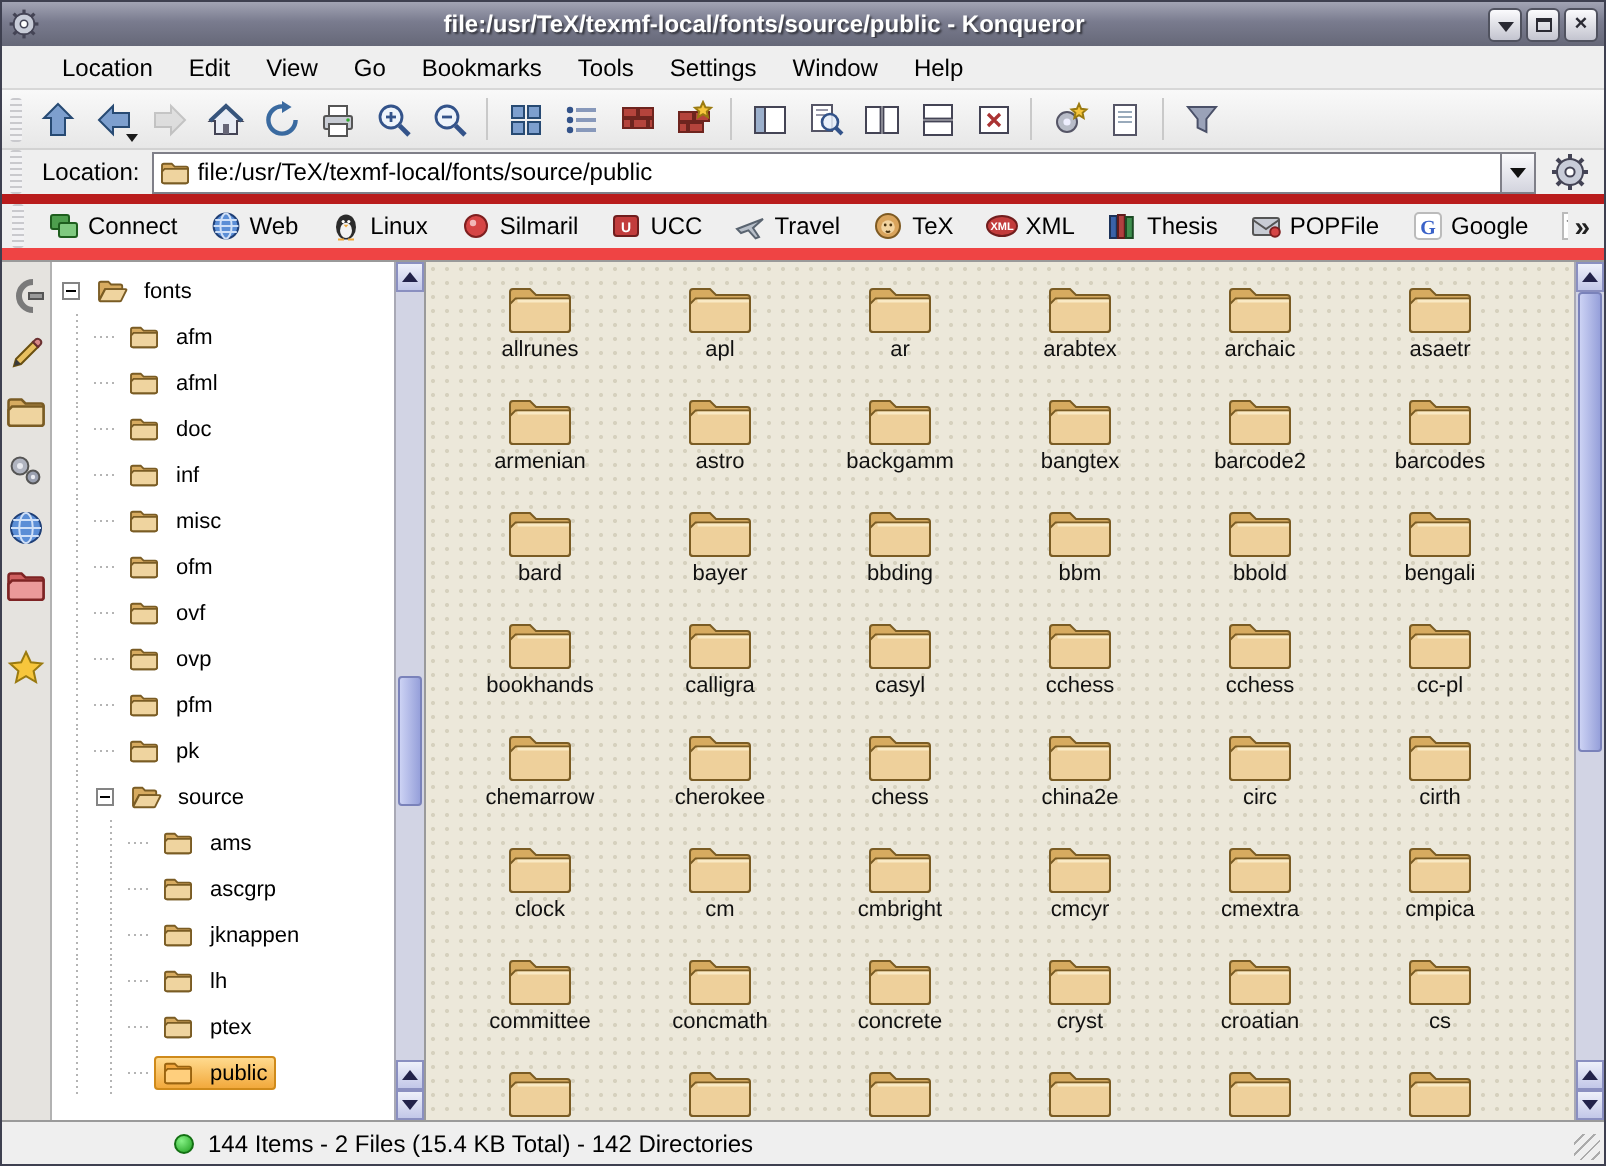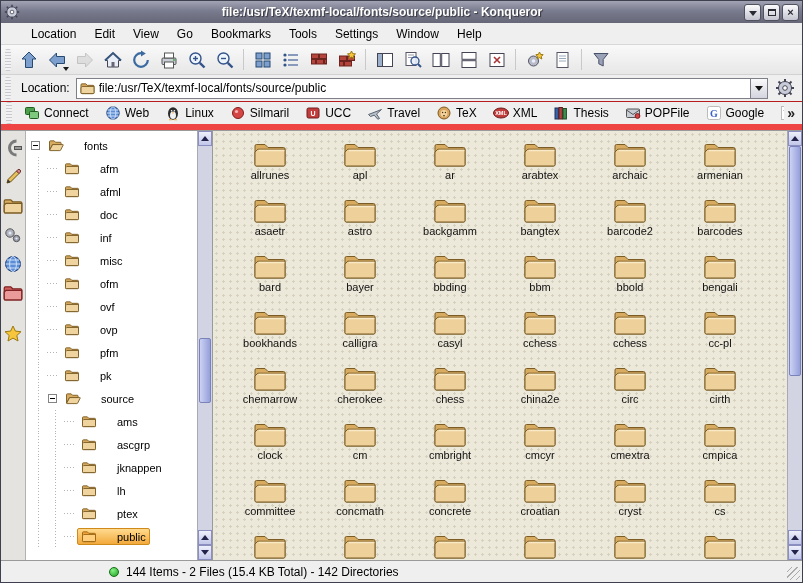--- a/index.html
+++ b/index.html
@@ -37,21 +37,21 @@
   .tool-btn { width:27px; height:26px; display:flex; align-items:center; justify-content:center;
               position:relative; border-radius:2px; }
   .tool-btn svg { width:20px; height:20px; display:block; }
   .tool-btn.disabled { opacity:.45; }
   .tb-sep { width:1px; height:21px; background:#c9c9c9; margin:0 4px; }
   .drop-tri { position:absolute; right:1px; bottom:2px; width:0; height:0;
               border-left:3px solid transparent; border-right:3px solid transparent;
               border-top:4px solid #1a1a1a; }
 
   
-  .locationbar { flex:0 0 27px; background:#efefef; border-bottom:1px solid #b91c1c;
+  .locationbar { flex:0 0 27px; background:#efefef; border-bottom:5px solid #b91c1c;
                  display:flex; align-items:center; padding:0 6px 0 3px; gap:6px; }
   .loc-label { font-size:12px; color:#000; }
   .combo-wrap { flex:1; display:flex; height:21px; }
   .combo { flex:1; display:flex; align-items:center; gap:4px; background:#fff;
            border:1px solid #7f7f88; border-right:none; padding:0 3px; }
   .combo-icon { width:15px; height:13px; flex:0 0 15px; }
   .combo input { flex:1; border:none; outline:none; background:transparent;
                  font-family:inherit; font-size:12px; color:#000; }
   .combo-drop { width:18px; border:1px solid #7f7f88;
                 background:linear-gradient(180deg,#fafafc,#d3d4de);
@@ -85,21 +85,21 @@
   .guide { flex:0 0 17px; align-self:stretch;
            background-image:repeating-linear-gradient(180deg,#b4b4b4 0 1px,transparent 1px 3px);
            background-size:1px 100%; background-position:8px 0; background-repeat:no-repeat; }
   .elbow { flex:0 0 12px; height:13px;
            background-image:repeating-linear-gradient(90deg,#b4b4b4 0 1px,transparent 1px 3px);
            background-size:100% 1px; background-position:0 6px; background-repeat:no-repeat;
            margin-right:1px; }
   .expander { flex:0 0 9px; width:9px; height:9px; border:1px solid #848484; background:#fff;
               position:relative; margin:0 4px 0 1px; }
   .expander::after { content:""; position:absolute; left:1px; right:1px; top:3px; height:1px; background:#000; }
-  .sel-box { display:flex; align-items:center; gap:20px; padding:1px 3px;
+  .sel-box { display:flex; align-items:center; gap:8px; padding:1px 3px;
              border:1px solid transparent; border-radius:2px; }
   .tree-icon { width:16px; height:13px; flex:0 0 16px; }
   .tree-icon svg, .combo-icon svg, .tb-appicon svg, .throbber svg, .bm-icon svg { width:100%; height:100%; display:block; }
   .tree-label { font-size:11px; color:#000; }
   .tree-row.selected .sel-box { background:linear-gradient(180deg,#ffda8e,#f2a93c); border-color:#cf8a1a; }
 
   .main-wrap { flex:1; position:relative; overflow:hidden; background-color:#ece8da;
                background-image:radial-gradient(circle,#d6d1be 1px,rgba(0,0,0,0) 1.1px);
                background-size:7px 7px; }
   .grid { position:absolute; left:0; top:0; right:15px; bottom:0; overflow:hidden;
@@ -119,21 +119,21 @@
   .arr-up { width:0; height:0; border-left:4px solid transparent; border-right:4px solid transparent;
             border-bottom:5px solid #22224a; }
   .arr-down { width:0; height:0; border-left:4px solid transparent; border-right:4px solid transparent;
             border-top:5px solid #22224a; }
   .sb-track { flex:1; position:relative; background:#d2d4e4; }
   .sb-thumb { position:absolute; left:1px; right:1px; border:1px solid #7a82ba; border-radius:2px;
               background:linear-gradient(90deg,#ccd2f4,#96a0da); }
 
   
   .statusbar { flex:0 0 22px; background:#efefef; border-top:1px solid #9a9a9a;
-               display:flex; align-items:center; gap:7px; padding:0 18px 0 108px;
+               display:flex; align-items:center; gap:7px; padding:0 18px 0 86px;
                font-size:12px; color:#000; position:relative; }
   .led { width:10px; height:10px; border-radius:50%; flex:0 0 10px;
          background:radial-gradient(circle at 35% 30%,#86f286,#1f9e1f); border:1px solid #137013; }
   .grip { position:absolute; right:2px; bottom:2px; width:13px; height:13px;
           background:repeating-linear-gradient(135deg,transparent 0 3px,#ababab 3px 4px); }
 </style>
 </head>
 <body>
 
 <div class="window">
@@ -851,40 +851,40 @@
             <div class="flabel">archaic</div>
           </div>
           <div class="cell">
             <div class="ficon">
               <svg width="100%" height="100%" viewBox="0 0 34 28" xmlns="http://www.w3.org/2000/svg">
                 <path d="M2 24.5 V6 Q2 4.5 3.5 4.5 H12 L15 7.5 H30.5 Q32 7.5 32 9 V24.5 Q32 26 30.5 26 H3.5 Q2 26 2 24.5 Z" fill="#d7ab60" stroke="#7a5c24"></path>
                 <path d="M2 24.5 V12 L4.8 9.2 H32 V24.5 Q32 26 30.5 26 H3.5 Q2 26 2 24.5 Z" fill="#eed09b" stroke="#7a5c24"></path>
                 <path d="M5.6 9.8 H31.4 V11.2 H5.9 Z" fill="#f9e9c4"></path>
               </svg>
             </div>
+            <div class="flabel">asaetr</div>
+          </div>
+          <div class="cell">
+            <div class="ficon">
+              <svg width="100%" height="100%" viewBox="0 0 34 28" xmlns="http://www.w3.org/2000/svg">
+                <path d="M2 24.5 V6 Q2 4.5 3.5 4.5 H12 L15 7.5 H30.5 Q32 7.5 32 9 V24.5 Q32 26 30.5 26 H3.5 Q2 26 2 24.5 Z" fill="#d7ab60" stroke="#7a5c24"></path>
+                <path d="M2 24.5 V12 L4.8 9.2 H32 V24.5 Q32 26 30.5 26 H3.5 Q2 26 2 24.5 Z" fill="#eed09b" stroke="#7a5c24"></path>
+                <path d="M5.6 9.8 H31.4 V11.2 H5.9 Z" fill="#f9e9c4"></path>
+              </svg>
+            </div>
             <div class="flabel">armenian</div>
           </div>
           <div class="cell">
             <div class="ficon">
               <svg width="100%" height="100%" viewBox="0 0 34 28" xmlns="http://www.w3.org/2000/svg">
                 <path d="M2 24.5 V6 Q2 4.5 3.5 4.5 H12 L15 7.5 H30.5 Q32 7.5 32 9 V24.5 Q32 26 30.5 26 H3.5 Q2 26 2 24.5 Z" fill="#d7ab60" stroke="#7a5c24"></path>
                 <path d="M2 24.5 V12 L4.8 9.2 H32 V24.5 Q32 26 30.5 26 H3.5 Q2 26 2 24.5 Z" fill="#eed09b" stroke="#7a5c24"></path>
                 <path d="M5.6 9.8 H31.4 V11.2 H5.9 Z" fill="#f9e9c4"></path>
               </svg>
             </div>
-            <div class="flabel">asaetr</div>
-          </div>
-          <div class="cell">
-            <div class="ficon">
-              <svg width="100%" height="100%" viewBox="0 0 34 28" xmlns="http://www.w3.org/2000/svg">
-                <path d="M2 24.5 V6 Q2 4.5 3.5 4.5 H12 L15 7.5 H30.5 Q32 7.5 32 9 V24.5 Q32 26 30.5 26 H3.5 Q2 26 2 24.5 Z" fill="#d7ab60" stroke="#7a5c24"></path>
-                <path d="M2 24.5 V12 L4.8 9.2 H32 V24.5 Q32 26 30.5 26 H3.5 Q2 26 2 24.5 Z" fill="#eed09b" stroke="#7a5c24"></path>
-                <path d="M5.6 9.8 H31.4 V11.2 H5.9 Z" fill="#f9e9c4"></path>
-              </svg>
-            </div>
             <div class="flabel">astro</div>
           </div>
           <div class="cell">
             <div class="ficon">
               <svg width="100%" height="100%" viewBox="0 0 34 28" xmlns="http://www.w3.org/2000/svg">
                 <path d="M2 24.5 V6 Q2 4.5 3.5 4.5 H12 L15 7.5 H30.5 Q32 7.5 32 9 V24.5 Q32 26 30.5 26 H3.5 Q2 26 2 24.5 Z" fill="#d7ab60" stroke="#7a5c24"></path>
                 <path d="M2 24.5 V12 L4.8 9.2 H32 V24.5 Q32 26 30.5 26 H3.5 Q2 26 2 24.5 Z" fill="#eed09b" stroke="#7a5c24"></path>
                 <path d="M5.6 9.8 H31.4 V11.2 H5.9 Z" fill="#f9e9c4"></path>
               </svg>
             </div>
@@ -1191,31 +1191,31 @@
             <div class="flabel">concrete</div>
           </div>
           <div class="cell">
             <div class="ficon">
               <svg width="100%" height="100%" viewBox="0 0 34 28" xmlns="http://www.w3.org/2000/svg">
                 <path d="M2 24.5 V6 Q2 4.5 3.5 4.5 H12 L15 7.5 H30.5 Q32 7.5 32 9 V24.5 Q32 26 30.5 26 H3.5 Q2 26 2 24.5 Z" fill="#d7ab60" stroke="#7a5c24"></path>
                 <path d="M2 24.5 V12 L4.8 9.2 H32 V24.5 Q32 26 30.5 26 H3.5 Q2 26 2 24.5 Z" fill="#eed09b" stroke="#7a5c24"></path>
                 <path d="M5.6 9.8 H31.4 V11.2 H5.9 Z" fill="#f9e9c4"></path>
               </svg>
             </div>
+            <div class="flabel">cryst</div>
+          </div>
+          <div class="cell">
+            <div class="ficon">
+              <svg width="100%" height="100%" viewBox="0 0 34 28" xmlns="http://www.w3.org/2000/svg">
+                <path d="M2 24.5 V6 Q2 4.5 3.5 4.5 H12 L15 7.5 H30.5 Q32 7.5 32 9 V24.5 Q32 26 30.5 26 H3.5 Q2 26 2 24.5 Z" fill="#d7ab60" stroke="#7a5c24"></path>
+                <path d="M2 24.5 V12 L4.8 9.2 H32 V24.5 Q32 26 30.5 26 H3.5 Q2 26 2 24.5 Z" fill="#eed09b" stroke="#7a5c24"></path>
+                <path d="M5.6 9.8 H31.4 V11.2 H5.9 Z" fill="#f9e9c4"></path>
+              </svg>
+            </div>
             <div class="flabel">croatian</div>
-          </div>
-          <div class="cell">
-            <div class="ficon">
-              <svg width="100%" height="100%" viewBox="0 0 34 28" xmlns="http://www.w3.org/2000/svg">
-                <path d="M2 24.5 V6 Q2 4.5 3.5 4.5 H12 L15 7.5 H30.5 Q32 7.5 32 9 V24.5 Q32 26 30.5 26 H3.5 Q2 26 2 24.5 Z" fill="#d7ab60" stroke="#7a5c24"></path>
-                <path d="M2 24.5 V12 L4.8 9.2 H32 V24.5 Q32 26 30.5 26 H3.5 Q2 26 2 24.5 Z" fill="#eed09b" stroke="#7a5c24"></path>
-                <path d="M5.6 9.8 H31.4 V11.2 H5.9 Z" fill="#f9e9c4"></path>
-              </svg>
-            </div>
-            <div class="flabel">cryst</div>
           </div>
           <div class="cell">
             <div class="ficon">
               <svg width="100%" height="100%" viewBox="0 0 34 28" xmlns="http://www.w3.org/2000/svg">
                 <path d="M2 24.5 V6 Q2 4.5 3.5 4.5 H12 L15 7.5 H30.5 Q32 7.5 32 9 V24.5 Q32 26 30.5 26 H3.5 Q2 26 2 24.5 Z" fill="#d7ab60" stroke="#7a5c24"></path>
                 <path d="M2 24.5 V12 L4.8 9.2 H32 V24.5 Q32 26 30.5 26 H3.5 Q2 26 2 24.5 Z" fill="#eed09b" stroke="#7a5c24"></path>
                 <path d="M5.6 9.8 H31.4 V11.2 H5.9 Z" fill="#f9e9c4"></path>
               </svg>
             </div>
             <div class="flabel">cs</div>

